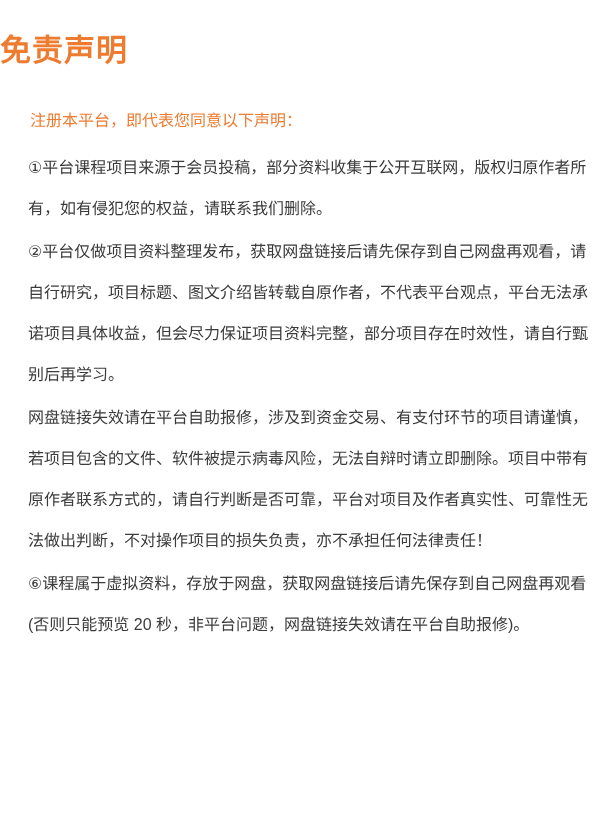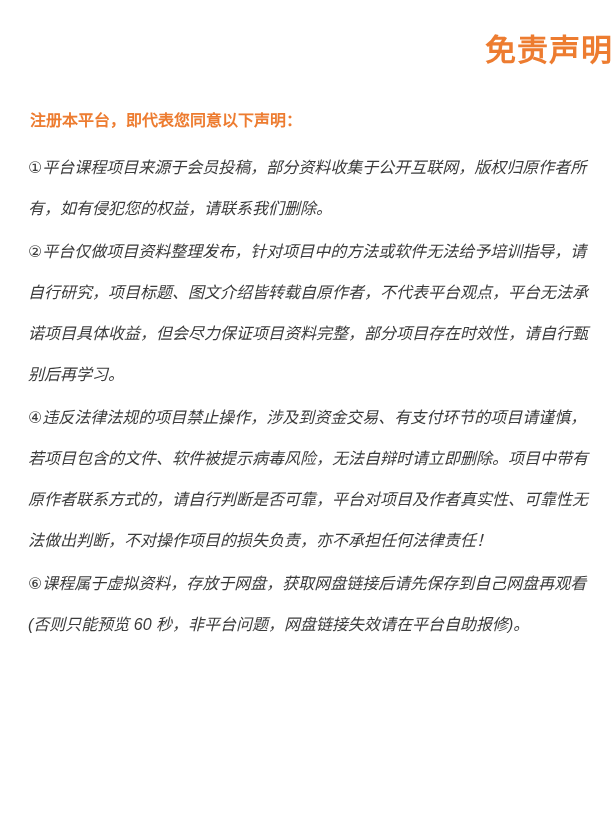--- a/index.html
+++ b/index.html
@@ -14,63 +14,62 @@
     background: var(--page-bg, #ffffff);
     font-family: "Liberation Sans", "DejaVu Sans", sans-serif;
     overflow: hidden;
   }
   .title {
     position: absolute;
     top: 31px;
     left: 0;
     width: 100%;
     margin: 0;
-    text-align: right;
+    text-align: left;
     font-size: 31px;
     line-height: 40px;
     font-weight: bold;
     letter-spacing: 1px;
     color: var(--accent, #ED7C30);
   }
   .intro {
     position: absolute;
     top: 109px;
     left: 30px;
     margin: 0;
     font-size: 16px;
     line-height: 24px;
-    font-weight: bold;
+    font-weight: normal;
     color: var(--accent, #ED7C30);
   }
   .content {
     position: absolute;
     top: 147px;
     left: 28px;
     width: 563px;
     font-size: 16px;
     line-height: 41px;
     color: var(--body-text, #3B3B3B);
     text-align: left;
     word-break: normal;
-    font-style: italic;
   }
   .content p.para {
     margin: 0 0 2px 0;
     padding: 0;
   }
 </style>
 </head>
 <body>
 
 <div class="page" style="--accent: #ED7C30; --body-text: #3B3B3B; --page-bg: #FFFFFF;">
 
   <h1 class="title">免责声明</h1>
 
   <p class="intro">注册本平台，即代表您同意以下声明：</p>
 
   <div class="content">
     <p class="para">①平台课程项目来源于会员投稿，部分资料收集于公开互联网，版权归原作者所有，如有侵犯您的权益，请联系我们删除。</p>
-    <p class="para">②平台仅做项目资料整理发布，针对项目中的方法或软件无法给予培训指导，请自行研究，项目标题、图文介绍皆转载自原作者，不代表平台观点，平台无法承诺项目具体收益，但会尽力保证项目资料完整，部分项目存在时效性，请自行甄别后再学习。</p>
-    <p class="para">④违反法律法规的项目禁止操作，涉及到资金交易、有支付环节的项目请谨慎，若项目包含的文件、软件被提示病毒风险，无法自辩时请立即删除。项目中带有原作者联系方式的，请自行判断是否可靠，平台对项目及作者真实性、可靠性无法做出判断，不对操作项目的损失负责，亦不承担任何法律责任！</p>
-    <p class="para">⑥课程属于虚拟资料，存放于网盘，获取网盘链接后请先保存到自己网盘再观看(否则只能预览 60 秒，非平台问题，网盘链接失效请在平台自助报修)。</p>
+    <p class="para">②平台仅做项目资料整理发布，获取网盘链接后请先保存到自己网盘再观看，请自行研究，项目标题、图文介绍皆转载自原作者，不代表平台观点，平台无法承诺项目具体收益，但会尽力保证项目资料完整，部分项目存在时效性，请自行甄别后再学习。</p>
+    <p class="para">网盘链接失效请在平台自助报修，涉及到资金交易、有支付环节的项目请谨慎，若项目包含的文件、软件被提示病毒风险，无法自辩时请立即删除。项目中带有原作者联系方式的，请自行判断是否可靠，平台对项目及作者真实性、可靠性无法做出判断，不对操作项目的损失负责，亦不承担任何法律责任！</p>
+    <p class="para">⑥课程属于虚拟资料，存放于网盘，获取网盘链接后请先保存到自己网盘再观看(否则只能预览 20 秒，非平台问题，网盘链接失效请在平台自助报修)。</p>
   </div>
 
 </div>
 
 </body></html>

